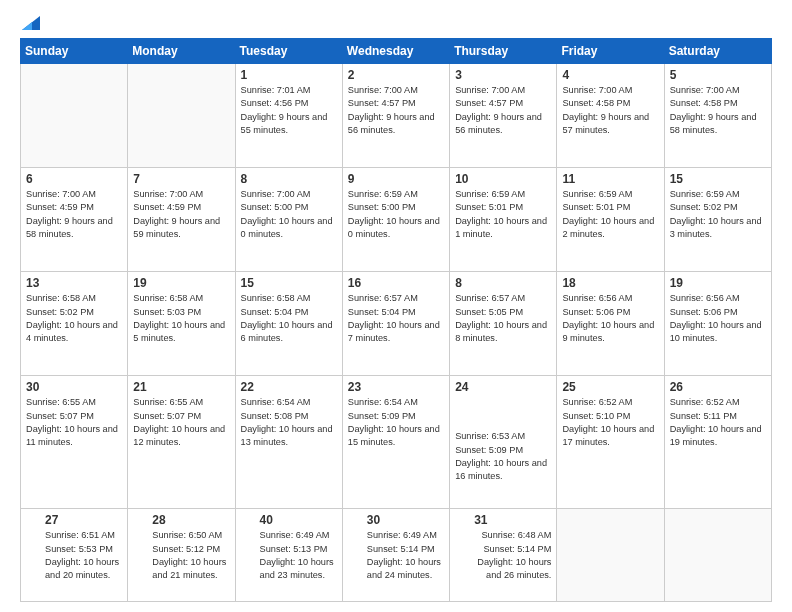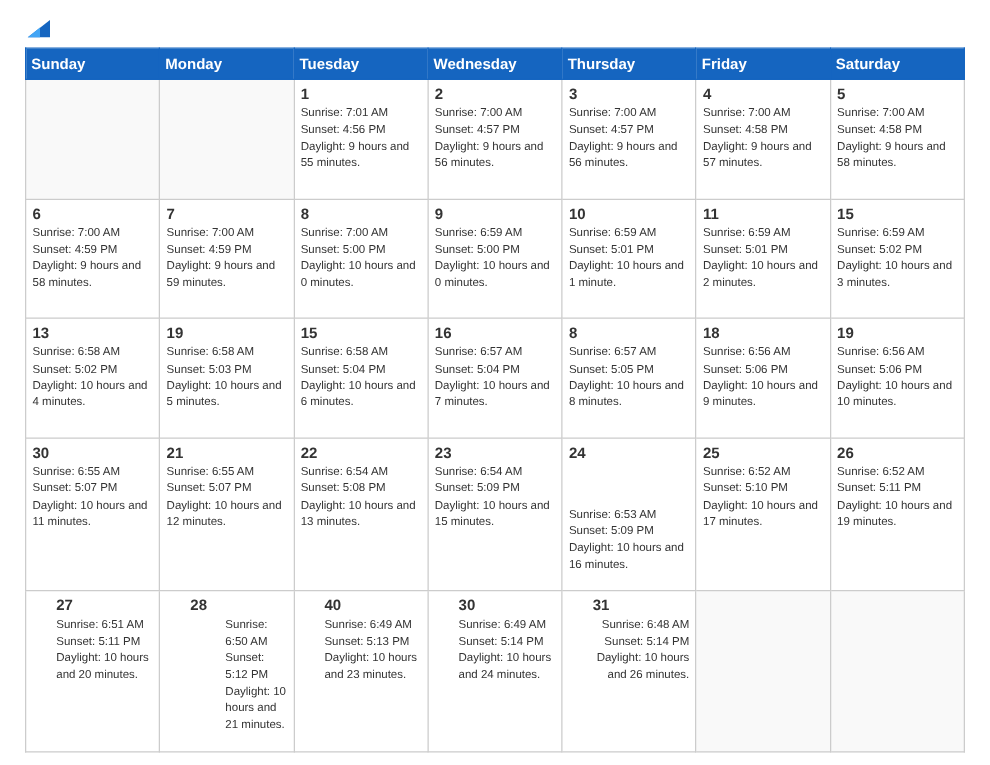--- a/index.html
+++ b/index.html
@@ -304,26 +304,26 @@
             <span class="day-num">26</span>
             <div class="day-info" style="white-space: pre-line;">Sunrise: 6:52 AM
 Sunset: 5:11 PM
 Daylight: 10 hours and 19 minutes.</div>
           </td>
         </tr>
         <tr class="last-row">
           <td>
             <span class="day-num">27</span>
             <div class="day-info" style="white-space: pre-line;">Sunrise: 6:51 AM
-Sunset: 5:11 PM
+Sunset: 5:53 PM
 Daylight: 10 hours and 20 minutes.</div>
           </td>
           <td>
             <span class="day-num">28</span>
-            <div class="day-info" style="white-space: pre-line; margin-left: 28px;">Sunrise: 6:50 AM
+            <div class="day-info" style="white-space: pre-line;">Sunrise: 6:50 AM
 Sunset: 5:12 PM
 Daylight: 10 hours and 21 minutes.</div>
           </td>
           <td>
             <span class="day-num">40</span>
             <div class="day-info" style="white-space: pre-line;">Sunrise: 6:49 AM
 Sunset: 5:13 PM
 Daylight: 10 hours and 23 minutes.</div>
           </td>
           <td>

